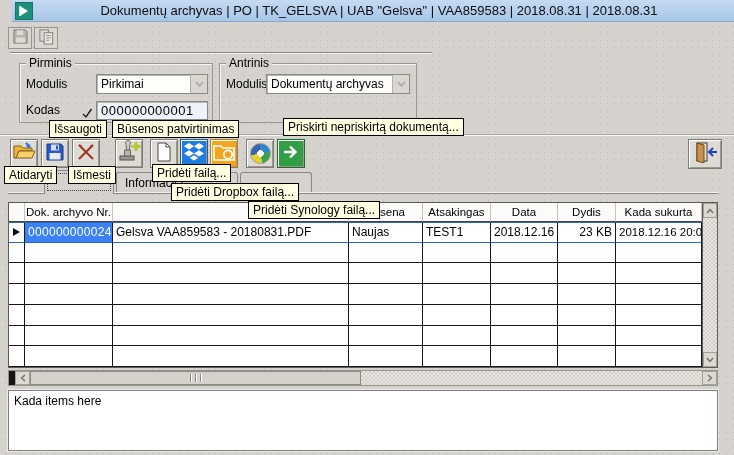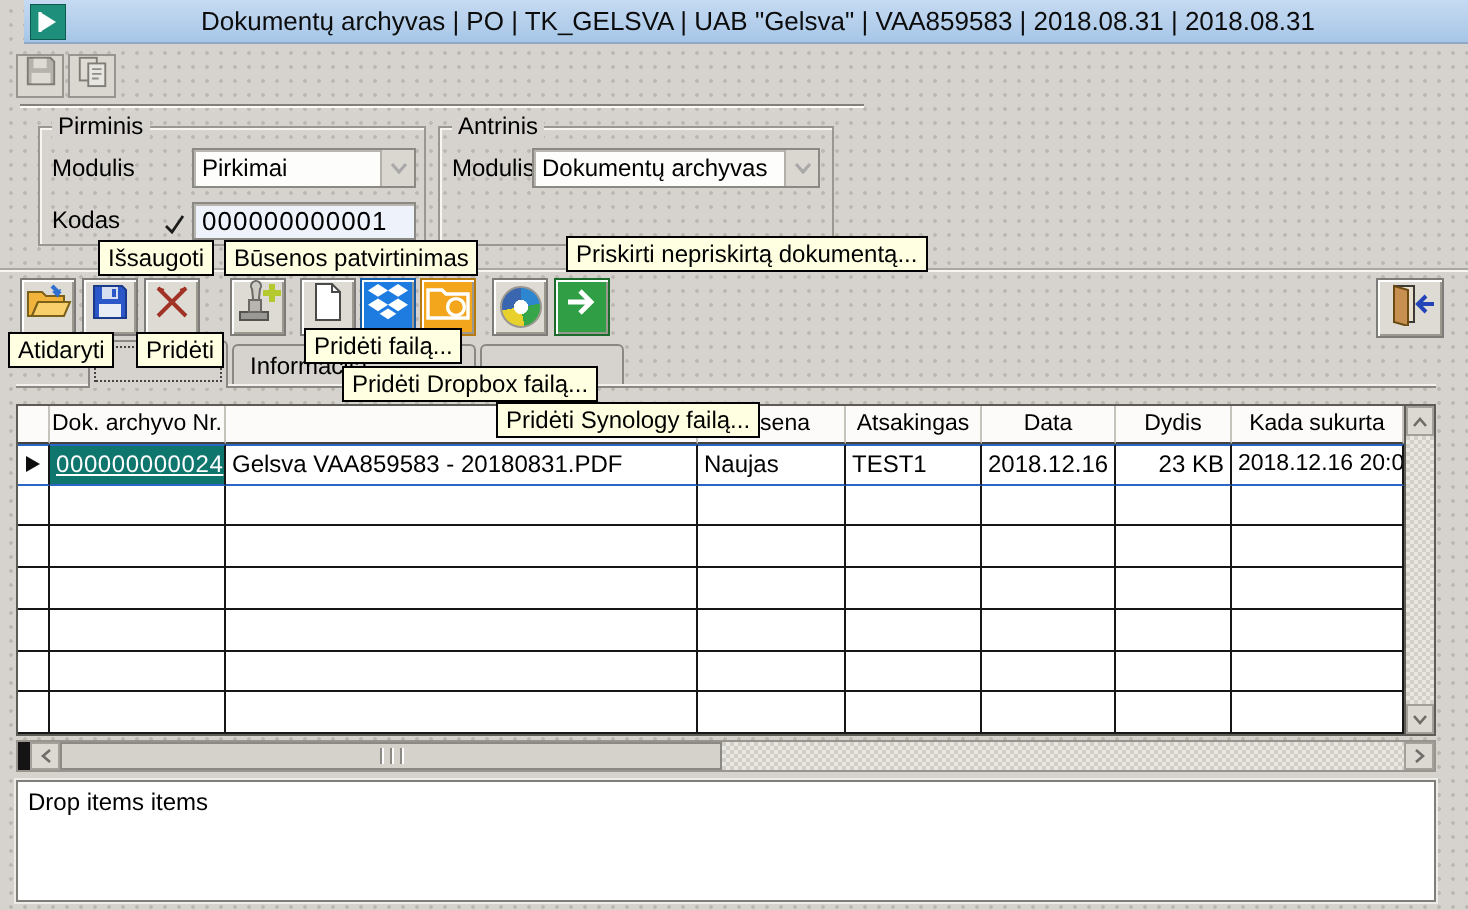--- a/index.html
+++ b/index.html
@@ -80,21 +80,21 @@
   .hrow { height:20px; }
   .drow { height:22px; }
   .hcell { background:#fcfbf9; border-right:1px solid #c6c3bd; border-bottom:1px solid #45433e;
            font-size:11.5px; display:flex; align-items:center; justify-content:center;
            white-space:nowrap; overflow:hidden; }
   .dcell { border-right:1px solid #161616; border-bottom:1px solid #161616;
            font-size:12px; display:flex; align-items:center; padding:0 3px;
            white-space:nowrap; overflow:hidden; background:#fff; }
   .row1 .dcell { border-top:1px solid #2a67c5; border-bottom:1px solid #2a67c5; }
   .cell-sel { justify-content:center; padding:0; }
-  .cell-blue { background:#0f766e; color:#fff; letter-spacing:0.3px;text-decoration:underline; }
+  .cell-blue { background:#3b82f6; color:#fff; letter-spacing:0.3px; }
   .cell-right { justify-content:flex-end; }
   .cell-k { font-size:11.5px; }
   .tri-right { width:0; height:0; border-left:7px solid #0d0d0d;
                border-top:4px solid transparent; border-bottom:4px solid transparent; }
 
   .vscroll { width:15px; border-left:1px solid #5d5b55; display:flex; flex-direction:column; }
   .sb-btn { height:15px; background:#dcd9d3; border:1px solid #a3a09a;
             display:flex; align-items:center; justify-content:center; }
   .stipple { background-color:#d2cfc9;
              background-image:linear-gradient(45deg,#e9e7e2 25%,transparent 25%,transparent 75%,#e9e7e2 75%),
@@ -400,25 +400,25 @@
     </div>
     <div class="hs-trackfill"></div>
     <div class="hs-btn">
       <svg width="6" height="8" viewBox="0 0 6 8">
           <path d="M1 1l3.5 3L1 7" stroke="#6e6c67" fill="none" stroke-width="1.3"></path>
         </svg>
     </div>
   </div>
 
   <div class="abs drop">
-    <span>Drop items items</span>
+    <span>Kada items here</span>
   </div>
 
   <div class="tooltip" style="left:49px; top:120px;">Išsaugoti</div>
   <div class="tooltip" style="left:112px; top:120px;">Būsenos patvirtinimas</div>
   <div class="tooltip" style="left:283px; top:118px;">Priskirti nepriskirtą dokumentą...</div>
   <div class="tooltip" style="left:4px; top:166px;">Atidaryti</div>
-  <div class="tooltip" style="left:68px; top:166px;">Pridėti</div>
+  <div class="tooltip" style="left:68px; top:166px;">Išmesti</div>
   <div class="tooltip" style="left:152px; top:164px;">Pridėti failą...</div>
   <div class="tooltip" style="left:171px; top:183px;">Pridėti Dropbox failą...</div>
   <div class="tooltip" style="left:205px; top:201px;margin-left:43px;">Pridėti Synology failą...</div>
 
 </div>
 
 </body></html>

